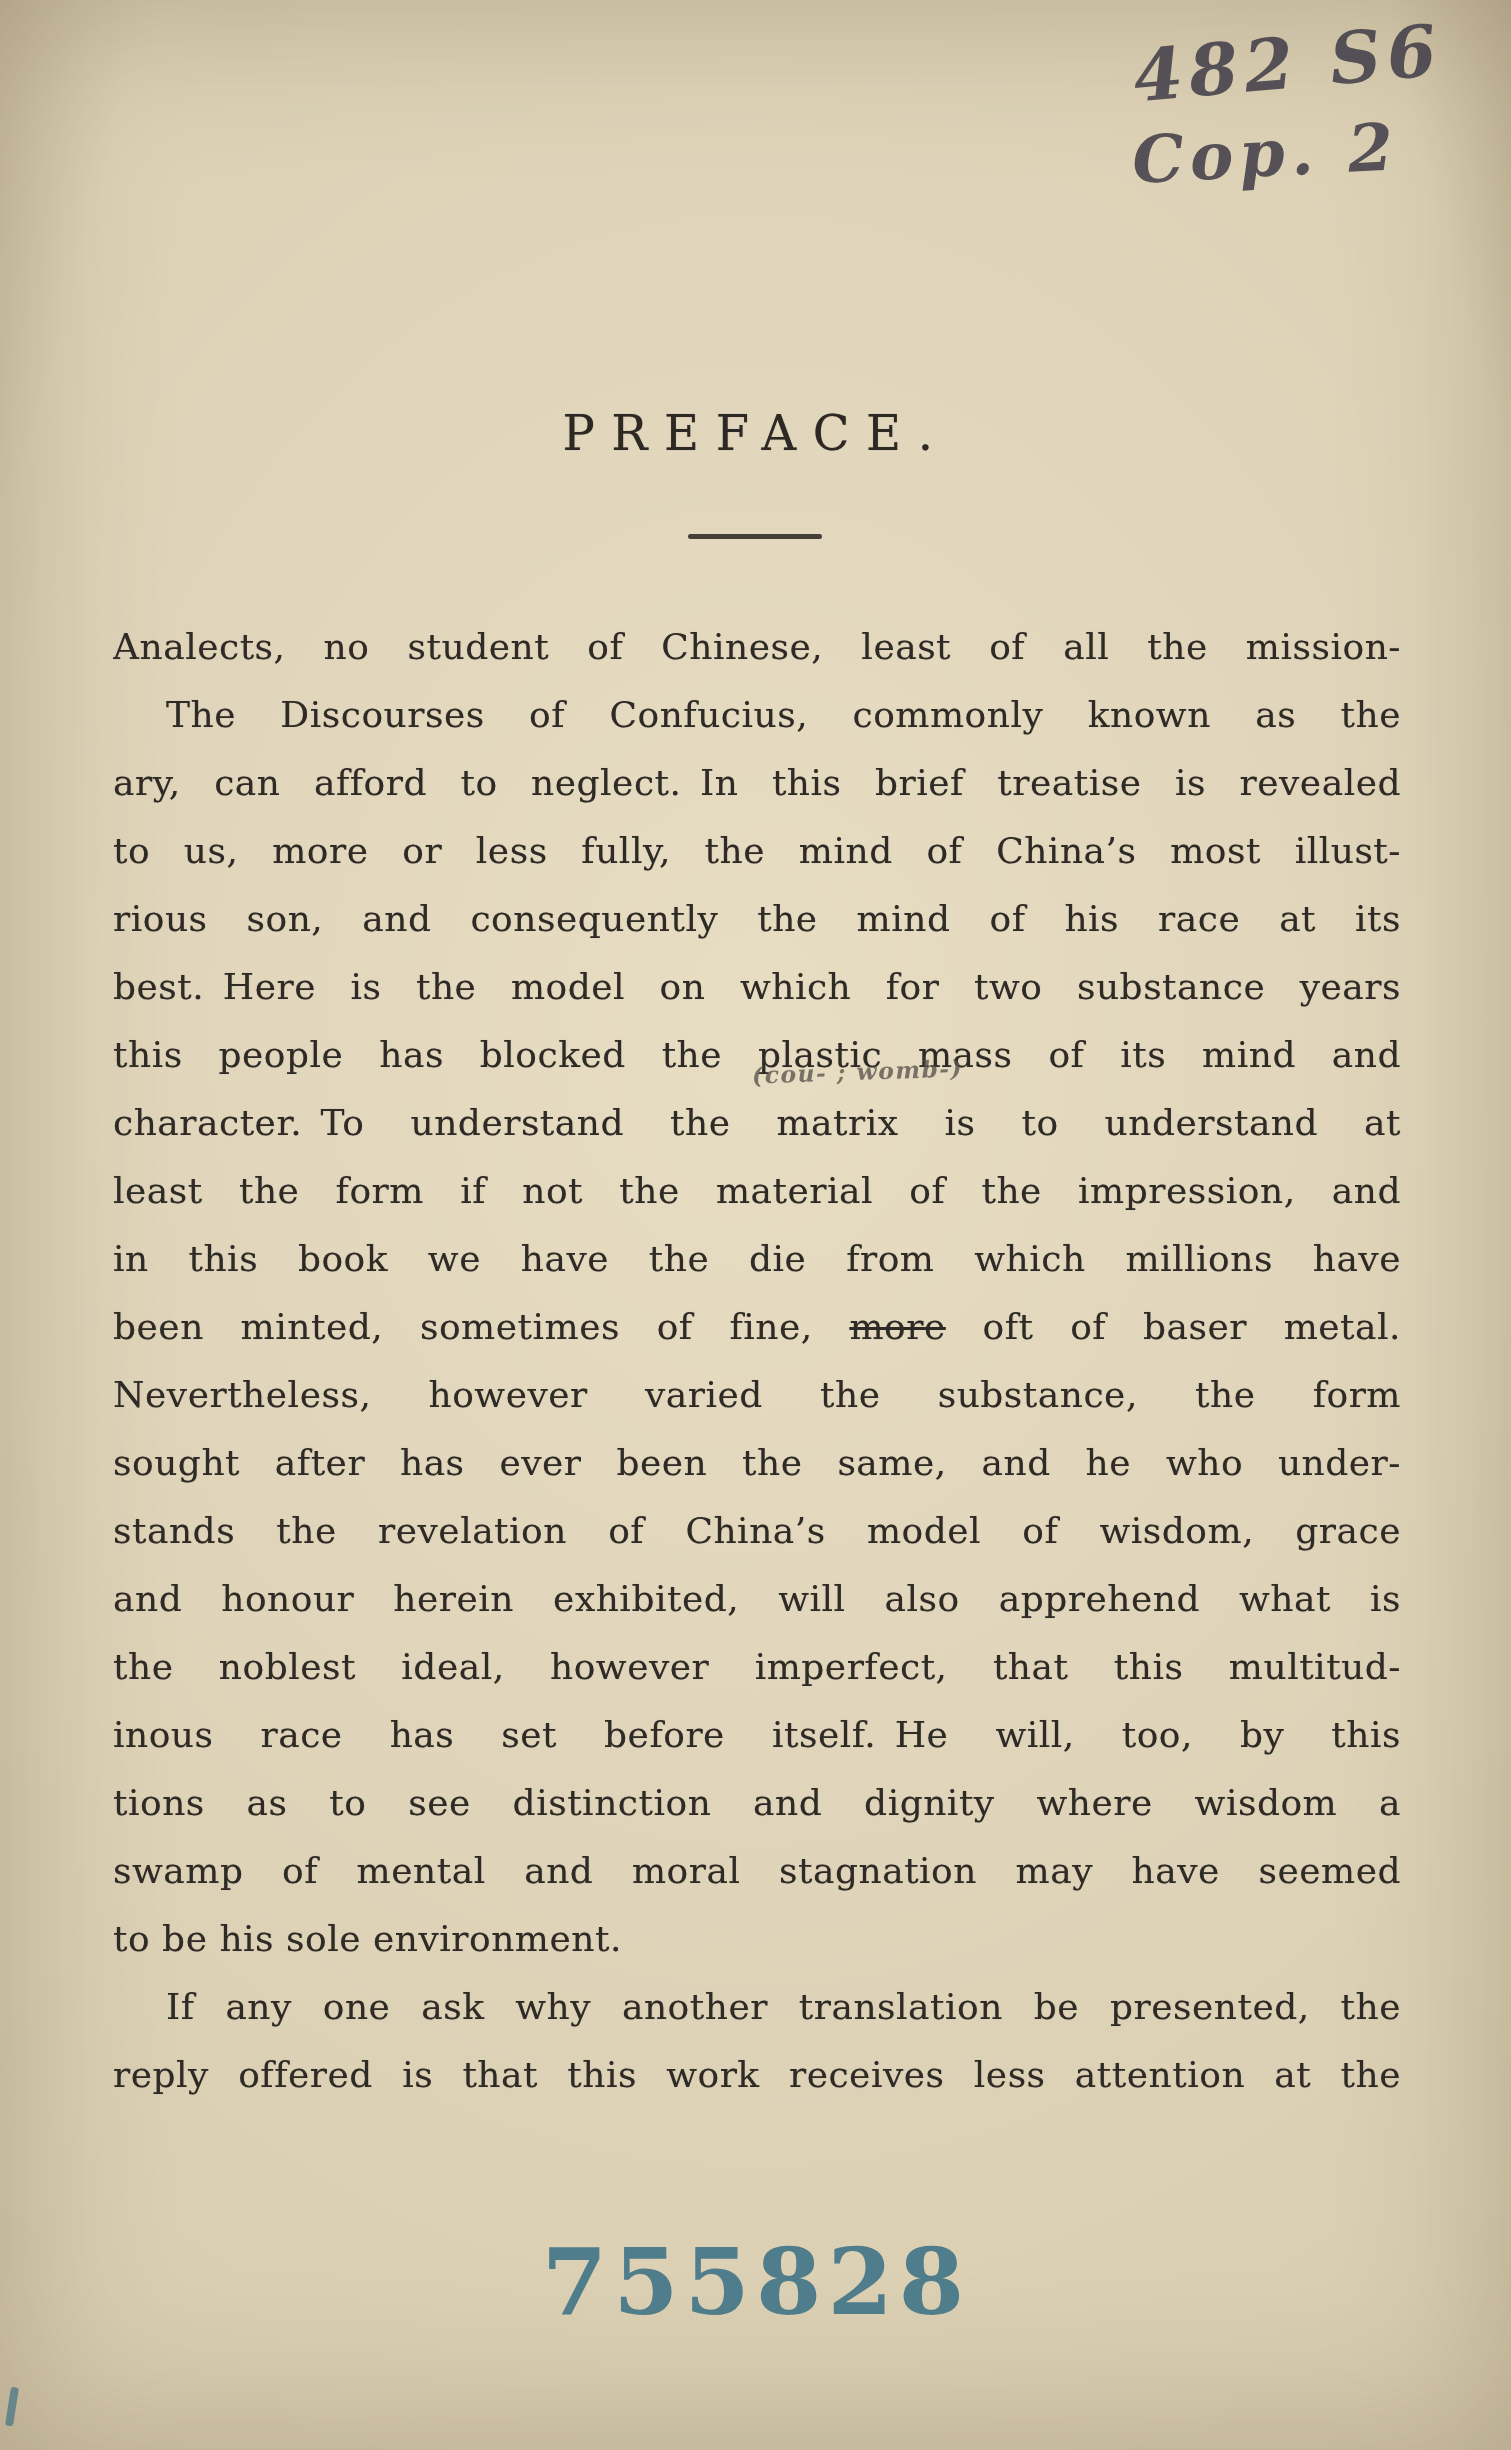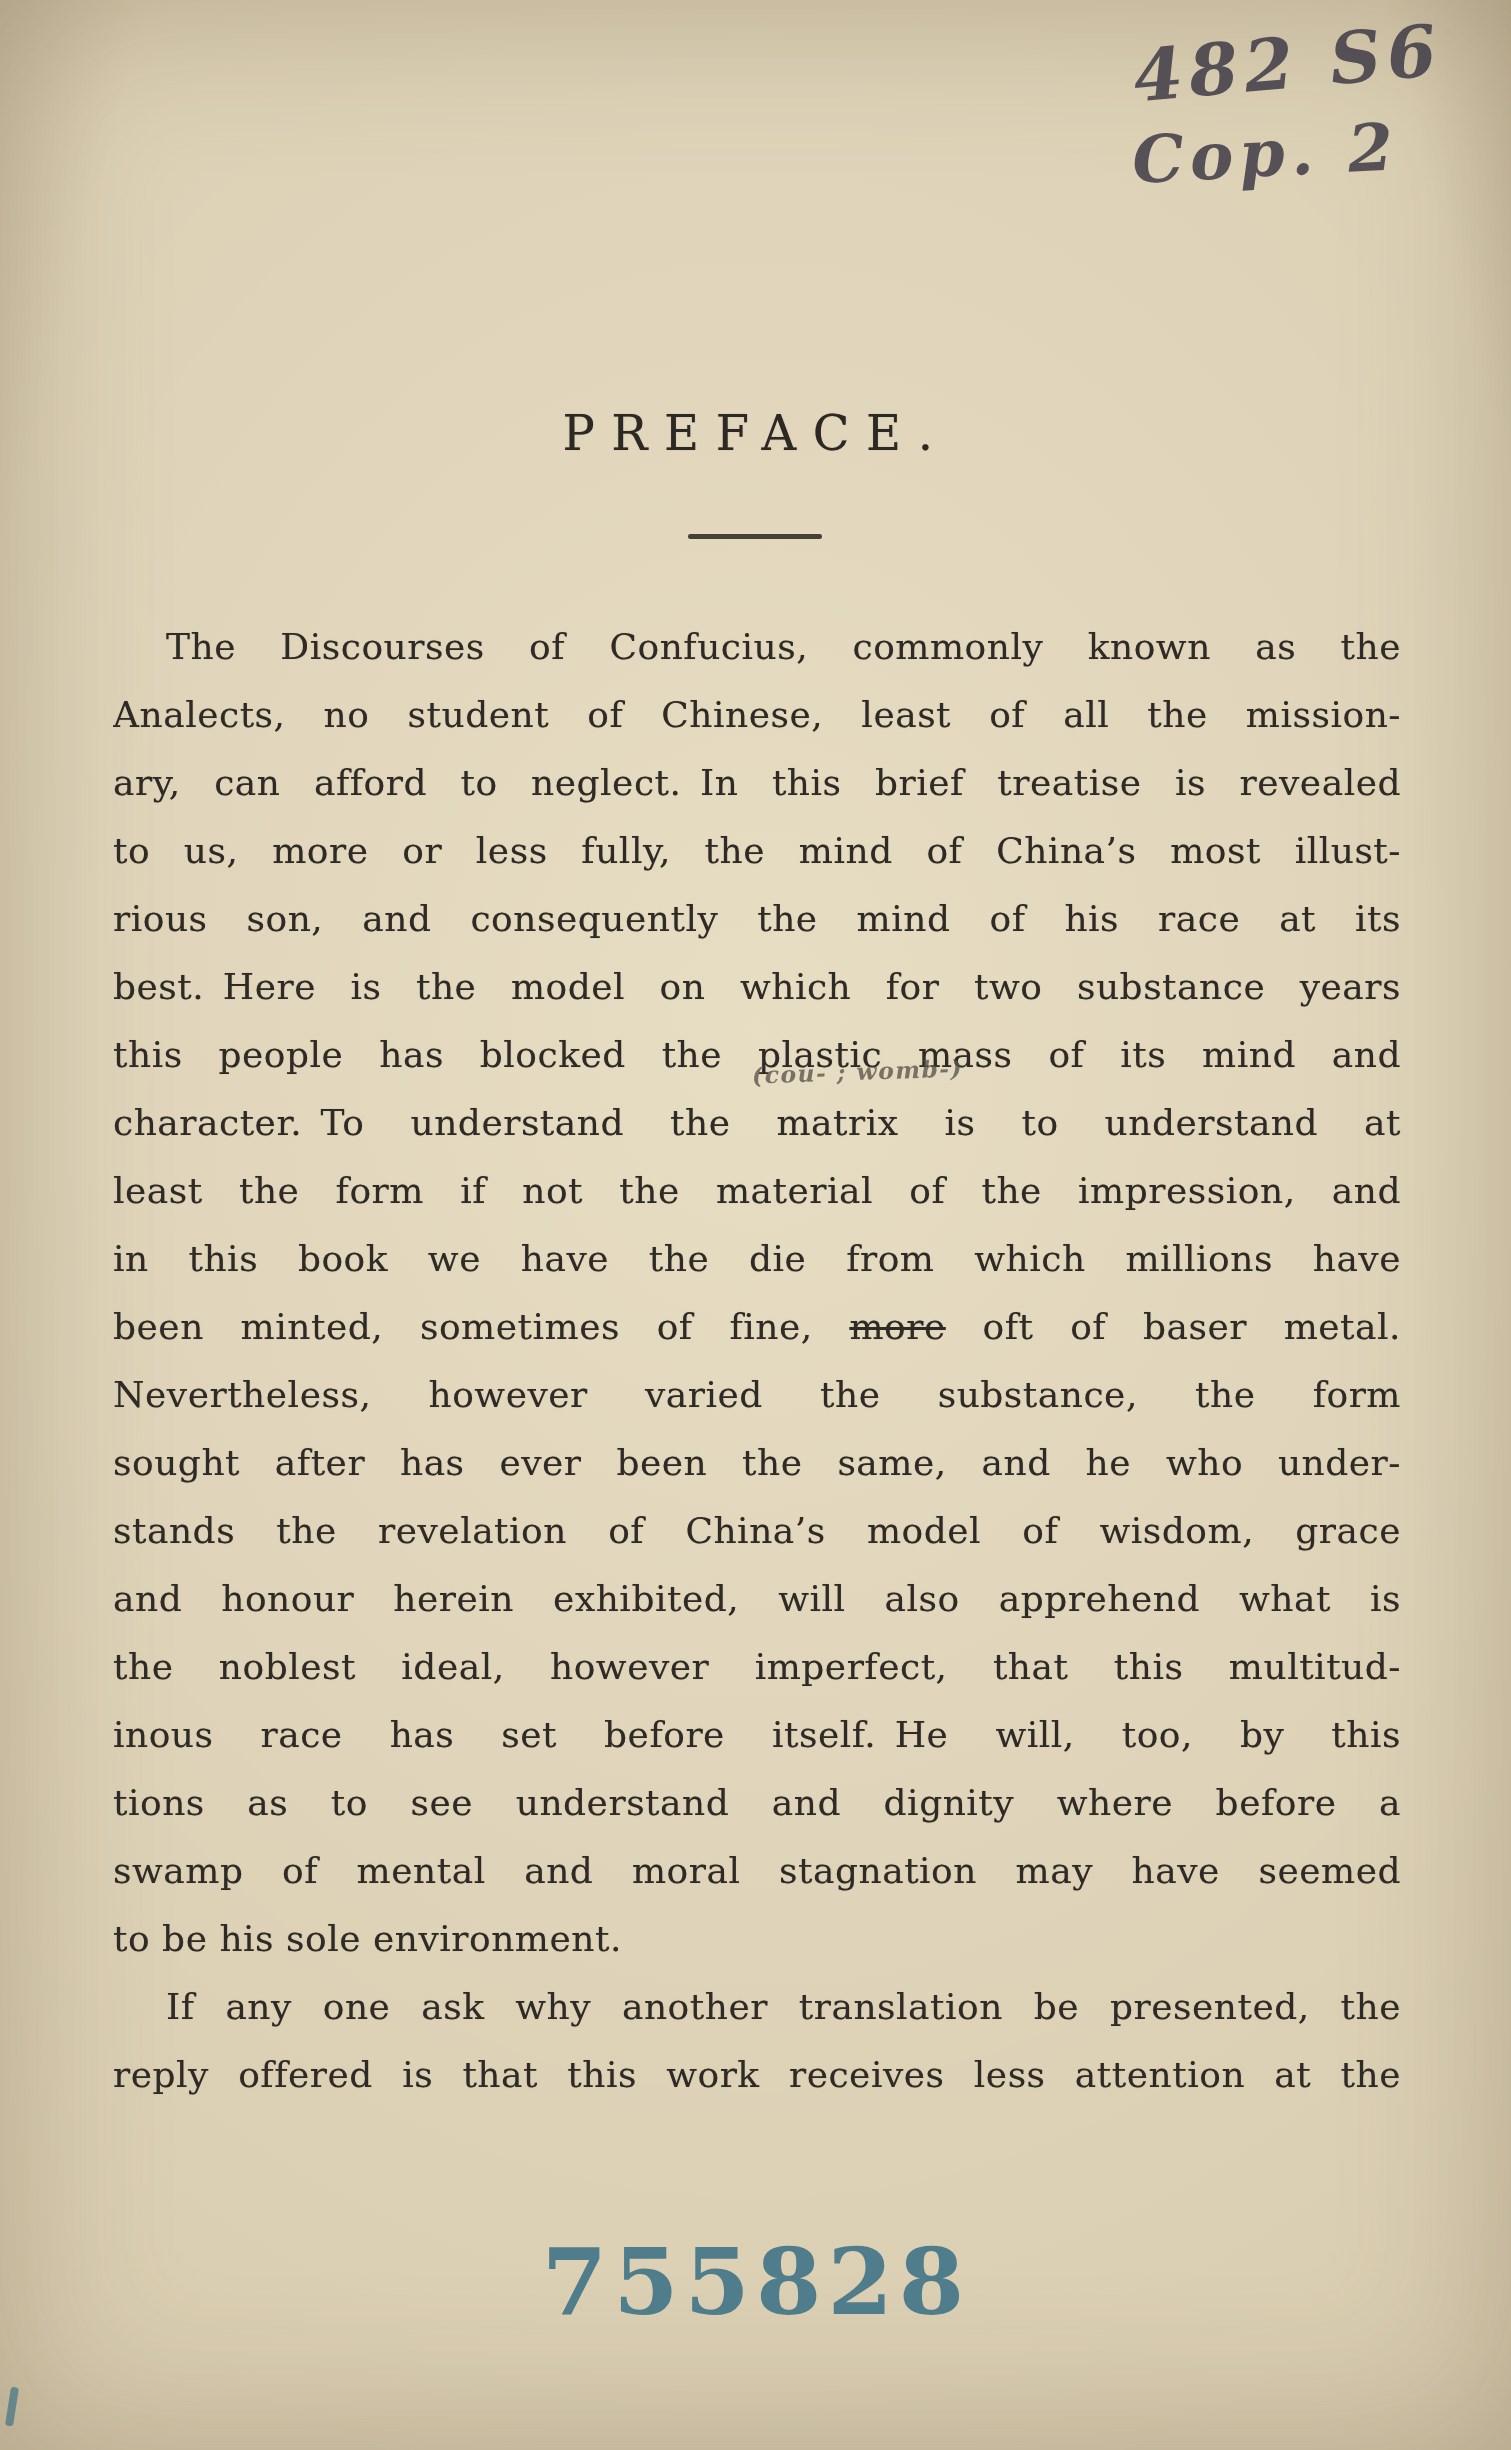--- a/index.html
+++ b/index.html
@@ -139,38 +139,38 @@
 
 <div class="page">
 
   <div class="handwriting hw1">482 S6</div>
   <div class="handwriting hw2">Cop. 2</div>
 
   <h1 class="title">PREFACE.</h1>
   <div class="rule"></div>
 
   <div class="body-text">
+    <div class="line">Analects, no student of Chinese, least of all the mission-</div>
     <div class="line indent">The Discourses of Confucius, commonly known as the</div>
-    <div class="line">Analects, no student of Chinese, least of all the mission-</div>
     <div class="line">ary, can afford to neglect. In this brief treatise is revealed</div>
     <div class="line">to us, more or less fully, the mind of China’s most illust-</div>
     <div class="line">rious son, and consequently the mind of his race at its</div>
     <div class="line">best. Here is the model on which for two substance years</div>
     <div class="line">this people has blocked the plastic mass of its mind and</div>
     <div class="line">character. To understand the matrix is to understand at</div>
     <div class="line">least the form if not the material of the impression, and</div>
     <div class="line">in this book we have the die from which millions have</div>
     <div class="line"><span>been minted, sometimes of fine, </span><span class="strike">more</span><span> oft of baser metal.</span></div>
     <div class="line">Nevertheless, however varied the substance, the form</div>
     <div class="line">sought after has ever been the same, and he who under-</div>
     <div class="line">stands the revelation of China’s model of wisdom, grace</div>
     <div class="line">and honour herein exhibited, will also apprehend what is</div>
     <div class="line">the noblest ideal, however imperfect, that this multitud-</div>
     <div class="line">inous race has set before itself. He will, too, by this</div>
-    <div class="line">tions as to see understand and dignity where before a</div>
+    <div class="line">tions as to see distinction and dignity where wisdom a</div>
     <div class="line">swamp of mental and moral stagnation may have seemed</div>
     <div class="line no-just">to be his sole environment.</div>
     <div class="line indent">If any one ask why another translation be presented, the</div>
     <div class="line">reply offered is that this work receives less attention at the</div>
   </div>
 
   <div class="gloss">(cou- ; womb-)</div>
 
   <div class="stamp">755828</div>
 

